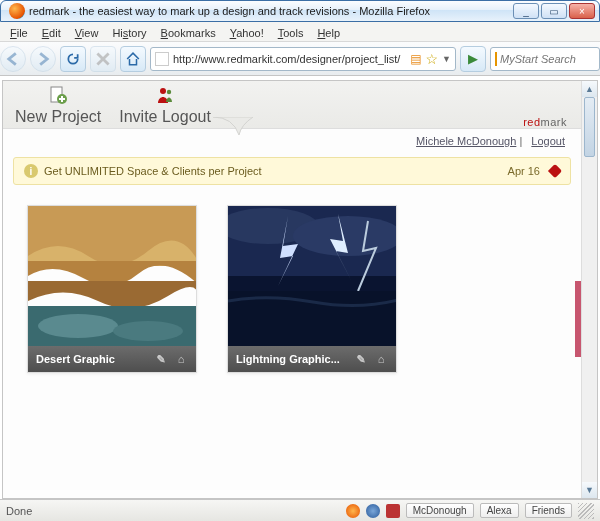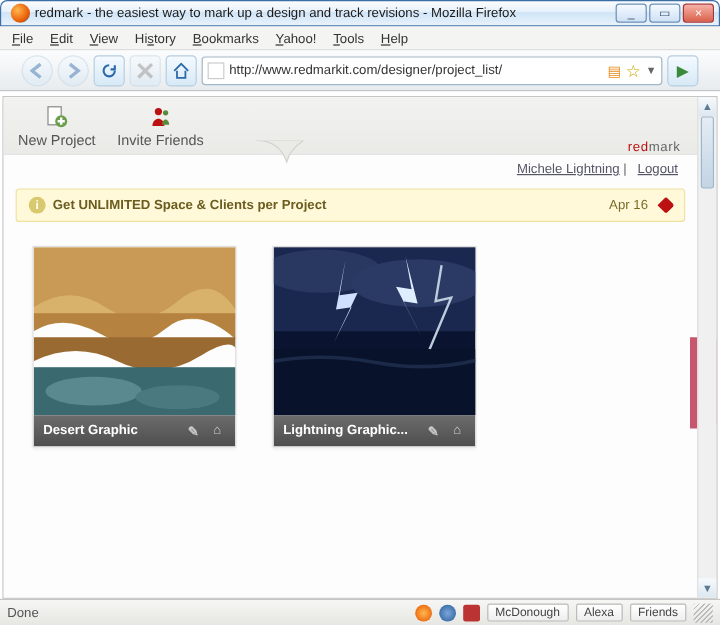--- a/index.html
+++ b/index.html
@@ -6,51 +6,51 @@
 body{background:#fff;width:600px;height:521px;overflow:hidden;position:relative}
 .titlebar{height:22px;background:linear-gradient(#fbfdff,#e6f0fa 45%,#cfe4f7 46%,#e8f2fb);border:1px solid #3b6ea5;border-radius:6px 6px 0 0;display:flex;align-items:center;padding:0 4px}
 .titlebar .ff-icon{width:16px;height:16px;background:radial-gradient(circle at 35% 35%,#ffb74d,#e65100 70%,#039be5 80%);border-radius:50%;margin:0 4px}
 .titlebar .title{flex:1;color:#1a1a1a;white-space:nowrap;overflow:hidden}
 .winbtns{display:flex;gap:2px}
 .winbtn{width:26px;height:16px;border:1px solid #6b8fb5;border-radius:3px;background:linear-gradient(#f4f9ff,#cfe1f5);display:flex;align-items:center;justify-content:center;font-size:10px;color:#2b4a6b}
 .winbtn.close{background:linear-gradient(#f7b2a8,#d9614b);color:#fff;border-color:#a33}
 .menubar{height:20px;background:#f4f4f2;border-bottom:1px solid #d8d8d8;display:flex;align-items:flex-end;padding:0 4px;gap:2px}
 .menubar span{padding:2px 6px;color:#333}
 .menubar span u{text-decoration:underline}
-.navbar{height:34px;background:linear-gradient(#fbfcfd,#e8ecef);border-bottom:1px solid #c5c5c5;display:flex;align-items:center;padding:0 18px;gap:4px}
+.navbar{height:34px;background:linear-gradient(#fbfcfd,#e8ecef);border-bottom:1px solid #c5c5c5;display:flex;align-items:center;padding:0 0;gap:4px}
 .navbtn{width:26px;height:26px;border-radius:4px;border:1px solid #b5cde0;background:linear-gradient(#f4faff,#d7e9f7);display:flex;align-items:center;justify-content:center;color:#2b6aa8;font-size:13px}
 .navbtn.round{border-radius:50%}
 .navbtn.disabled{opacity:.45}
 .navbtn svg{width:14px;height:14px}
 .urlbox{flex:1;height:24px;border:1px solid #a3b8c9;border-radius:3px;background:#fff;display:flex;align-items:center;padding:0 4px;gap:4px}
 .urlbox .pageicon{width:14px;height:14px;background:#fff;border:1px solid #ccc}
 .urlbox .url{flex:1;color:#333;white-space:nowrap;overflow:hidden}
 .urlbox .star{color:#c9a400;font-size:14px}
 .urlbox .drop{color:#666;font-size:9px}
 .searchbox{width:110px;height:24px;border:1px solid #a3b8c9;border-radius:3px;background:#fff;display:flex;align-items:center;padding:0 4px;gap:3px}
 .searchbox .sicon{width:14px;height:14px;border:1px solid #e69500;background:#ffe6b3}
 .searchbox input{border:none;outline:none;flex:1;color:#999;font-style:italic;background:transparent}
 .content{position:absolute;top:80px;left:2px;right:2px;bottom:22px;background:#fff;border:1px solid #c5c5c5;overflow:hidden}
 .scrollbar{position:absolute;top:0;right:0;width:16px;bottom:0;background:#f0f0f0;border-left:1px solid #ddd}
 .scrollbar .thumb{position:absolute;top:16px;left:2px;right:2px;height:60px;background:linear-gradient(#e4ecf4,#c3d4e4);border:1px solid #9cb6cd;border-radius:2px}
 .scroll-ar{position:absolute;left:0;right:0;height:16px;background:linear-gradient(#f6f9fc,#dde7ef);display:flex;align-items:center;justify-content:center;color:#5a7a96;font-size:9px}
 .page{margin-right:16px;height:100%;position:relative;background:#fdfdfd}
 .topstrip{height:48px;background:linear-gradient(#f2f2f0,#eaeae7);display:flex;align-items:center;padding:0 12px;position:relative;border-bottom:1px solid #ddd}
 .tool{display:flex;flex-direction:column;align-items:center;gap:2px;margin-right:18px}
 .tool .ticon{width:22px;height:22px;display:flex;align-items:center;justify-content:center}
-.tool small{font-size:12px;color:#555}
+.tool small{font-size:16px;color:#555}
 .brand{position:absolute;right:14px;top:25px;font-size:22px;letter-spacing:.5px}
 .brand .r{color:#b11}
 .brand .m{color:#666}
 .speech-tail{position:absolute;left:210px;top:36px;width:40px;height:24px}
 .userlinks{text-align:right;padding:6px 16px;color:#666}
 .userlinks a{color:#556;text-decoration:underline;margin-left:6px}
 .promo{margin:4px 10px;padding:6px 10px;background:#fff9d9;border:1px solid #eee2a3;border-radius:3px;display:flex;align-items:center;gap:6px;color:#7a6a2a;font-size:11px}
 .promo .info{width:14px;height:14px;border-radius:50%;background:#d9c96e;color:#fff;display:flex;align-items:center;justify-content:center;font-weight:bold;font-size:10px}
-.promo .bold{font-weight:bold;color:#6b5c1f}
+.promo .bold{font-weight:normal;color:#6b5c1f}
 .promo .sub{color:#b0a068}
 .promo .date{margin-left:auto;color:#7a6a2a}
 .promo .flag{width:10px;height:10px;background:#b11;border-radius:2px 2px 2px 0;transform:rotate(45deg);margin-left:4px}
 .projects{display:flex;gap:30px;padding:16px 24px}
 .card{width:170px;border:1px solid #ddd;border-radius:0;overflow:hidden;box-shadow:0 1px 3px rgba(0,0,0,.08)}
 .thumb{height:140px;display:block}
 .cap{height:26px;background:linear-gradient(#6c6c6c,#4e4e4e);color:#fff;display:flex;align-items:center;padding:0 8px;font-weight:bold;font-size:11px;gap:4px}
 .cap .cicons{margin-left:auto;display:flex;gap:6px;opacity:.85}
 .cap .cicons span{width:14px;height:14px;display:inline-flex;align-items:center;justify-content:center;color:#ddd}
 .feedback{position:absolute;right:0;top:200px;width:22px;height:76px;background:#c7566f;border-radius:4px 0 0 4px;color:#fff;display:flex;align-items:center;justify-content:center;writing-mode:vertical-rl;transform:rotate(180deg);font-size:11px}
@@ -112,20 +112,24 @@
       </svg>
     </div>
   <div class="urlbox">
     <div class="pageicon"></div>
     <div class="url">http://www.redmarkit.com/designer/project_list/</div>
     <span style="color:#e88b1c;font-size:12px">▤</span>
     <span class="star">☆</span>
     <span class="drop">▼</span>
   </div>
   <div class="navbtn" style="color:#3a8a3a">▶</div>
+  <div class="searchbox">
+    <div class="sicon"></div>
+    <input placeholder="MyStart Search" style="">
+  </div>
 </div>
 
 <div class="content">
   <div class="page">
     <div class="topstrip">
       <div class="tool">
         <div class="ticon">
             <svg width="20" height="20" viewBox="0 0 20 20">
               <rect x="3" y="2" width="11" height="15" fill="#fff" stroke="#888"></rect>
               <circle cx="14" cy="14" r="5" fill="#6b9e4a"></circle>
@@ -136,29 +140,29 @@
       </div>
       <div class="tool">
         <div class="ticon">
             <svg width="20" height="20" viewBox="0 0 20 20">
               <circle cx="8" cy="6" r="3" fill="#b11"></circle>
               <path d="M3 18c0-4 3-6 5-6s5 2 5 6" fill="#b11"></path>
               <circle cx="14" cy="7" r="2.2" fill="#5a8a3a"></circle>
               <path d="M11 17c0-3 2-4.5 3-4.5s3 1.5 3 4.5" fill="#5a8a3a"></path>
             </svg>
           </div>
-        <small>Invite Friends</small>
+        <small>Invite Logout</small>
       </div>
       <svg class="speech-tail" viewBox="0 0 40 24">
           <path d="M0 0 Q20 0 26 18 Q28 8 40 0 Z" fill="#eaeae7" stroke="#d3d3d0"></path>
         </svg>
       <div class="brand"><span class="r">red</span><span class="m">mark</span></div>
     </div>
     <div class="userlinks">
-      <a>Michele Lightning</a> |
+      <a>Michele McDonough</a> |
       <a>Logout</a>
     </div>
     <div class="promo">
       <span class="info">i</span>
       <span class="bold">Get UNLIMITED Space &amp; Clients per Project</span>
       <span class="date">Apr 16</span>
       <span class="flag"></span>
     </div>
     <div class="projects">
       <div class="card">

